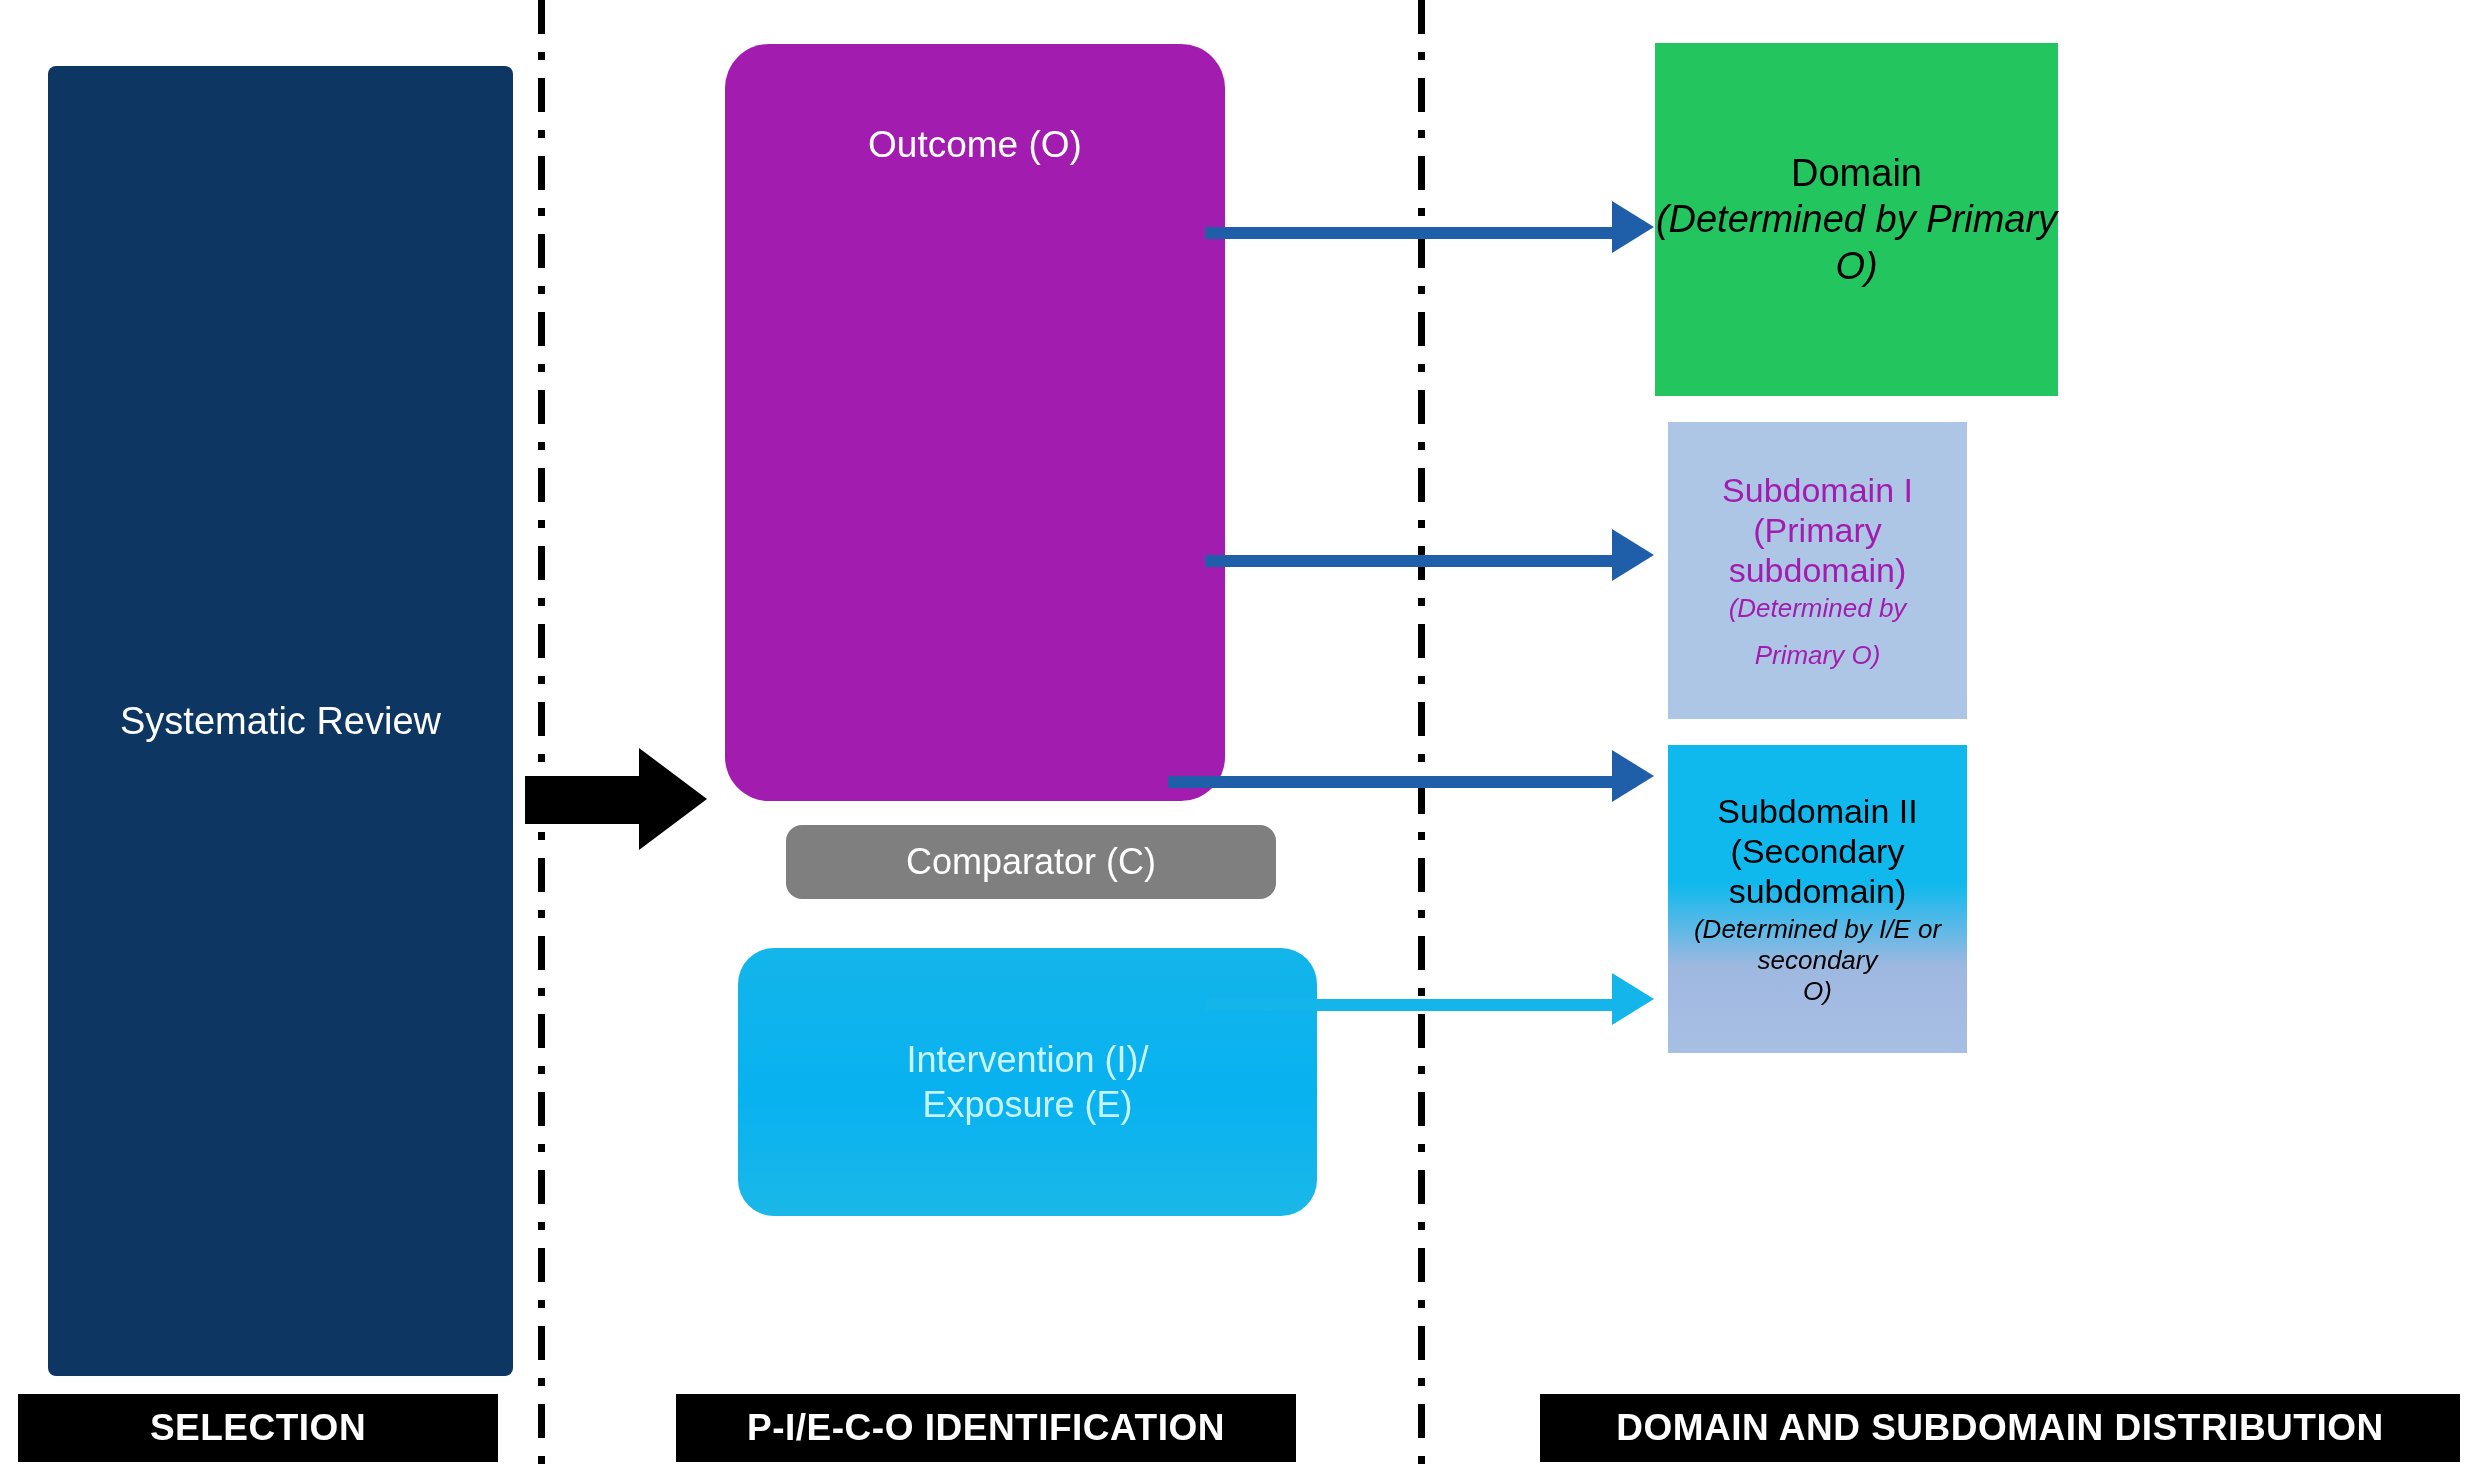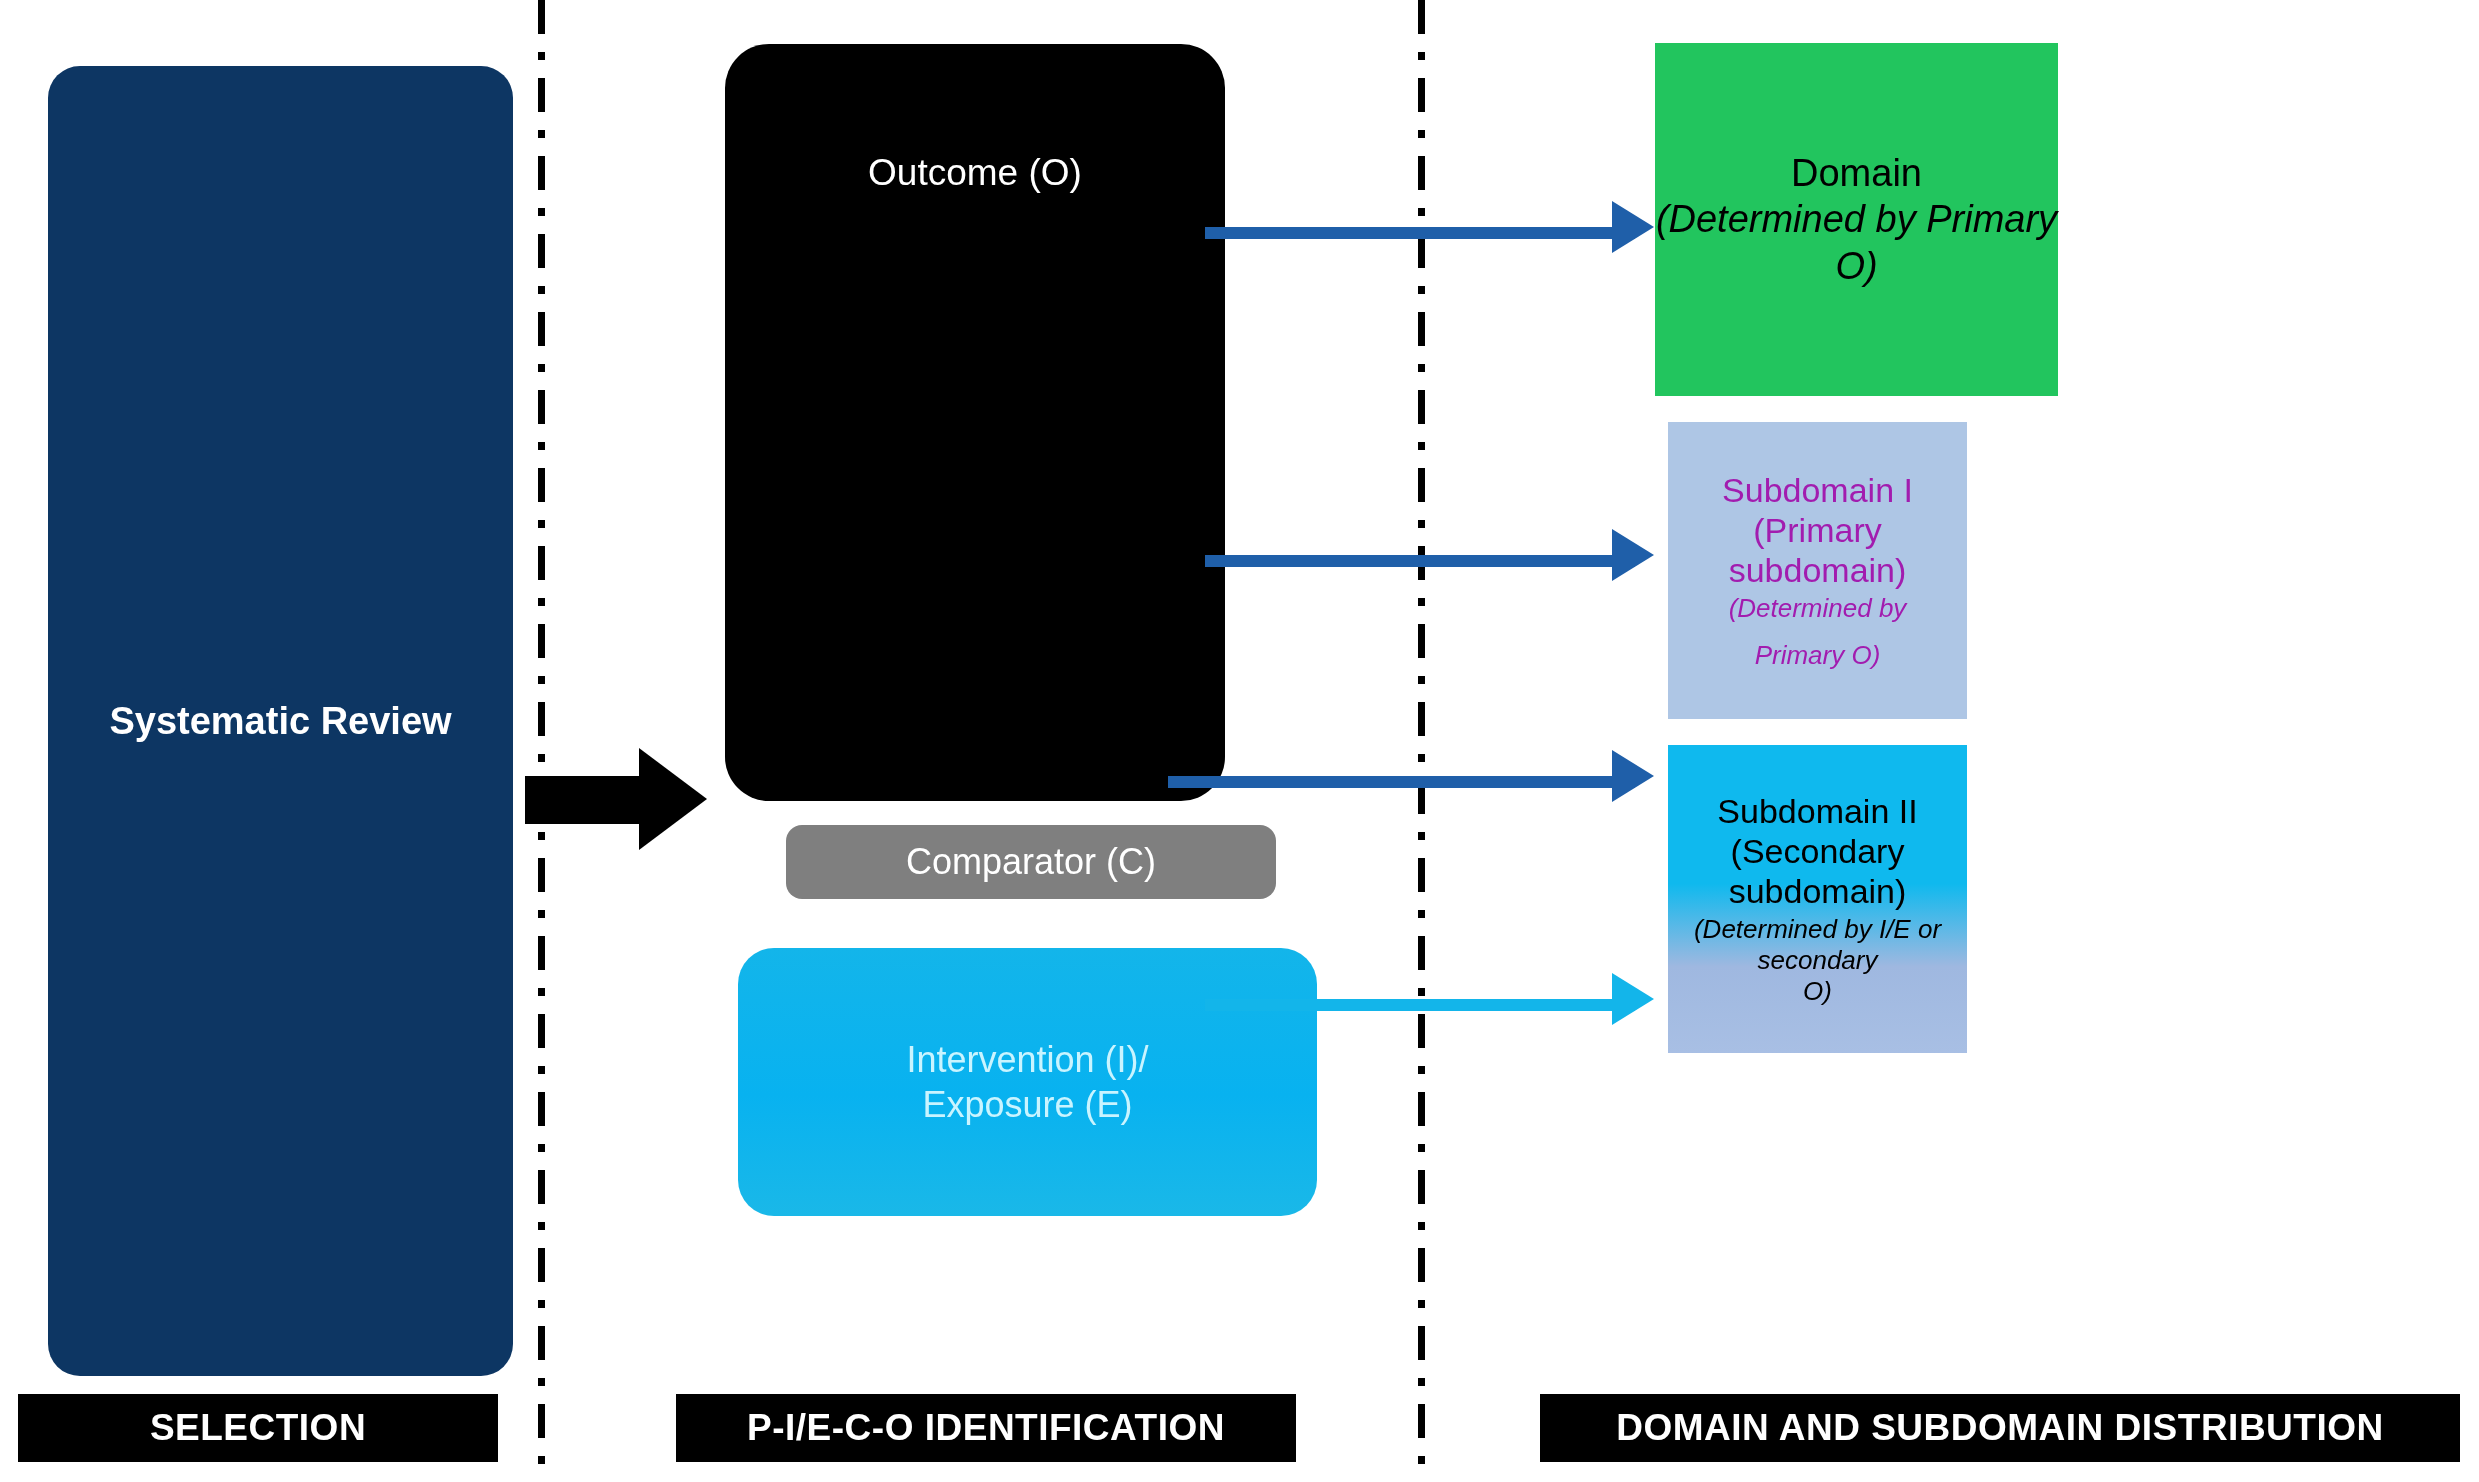--- a/index.html
+++ b/index.html
@@ -43,35 +43,35 @@
     flex-direction: column;
     align-items: center;
     justify-content: center;
     text-align: center;
   }
 
   .box-systematic-review {
     left: 48px; top: 66px;
     width: 465px; height: 1310px;
     background: #0D3663;
-    border-radius: 32px;
+    border-radius: 8px;
     color: #ffffff;
     font-size: 38px;
-    font-weight: 700;
+    font-weight: 400;
   }
 
   .box-outcome {
     left: 725px; top: 44px;
     width: 500px; height: 757px;
-    background: #000000;
+    background: #a21caf;
     border-radius: 44px;
     color: #ffffff;
     font-size: 37px;
     justify-content: flex-start;
-    padding-top: 108px;
+    padding-top: 80px;
   }
 
   .box-comparator, .box-population {
     left: 738px;
     width: 490px; height: 74px;
     background: #7F7F7F;
     border-radius: 16px;
     color: #ffffff;
     font-size: 36px;
     margin-left: 48px;

